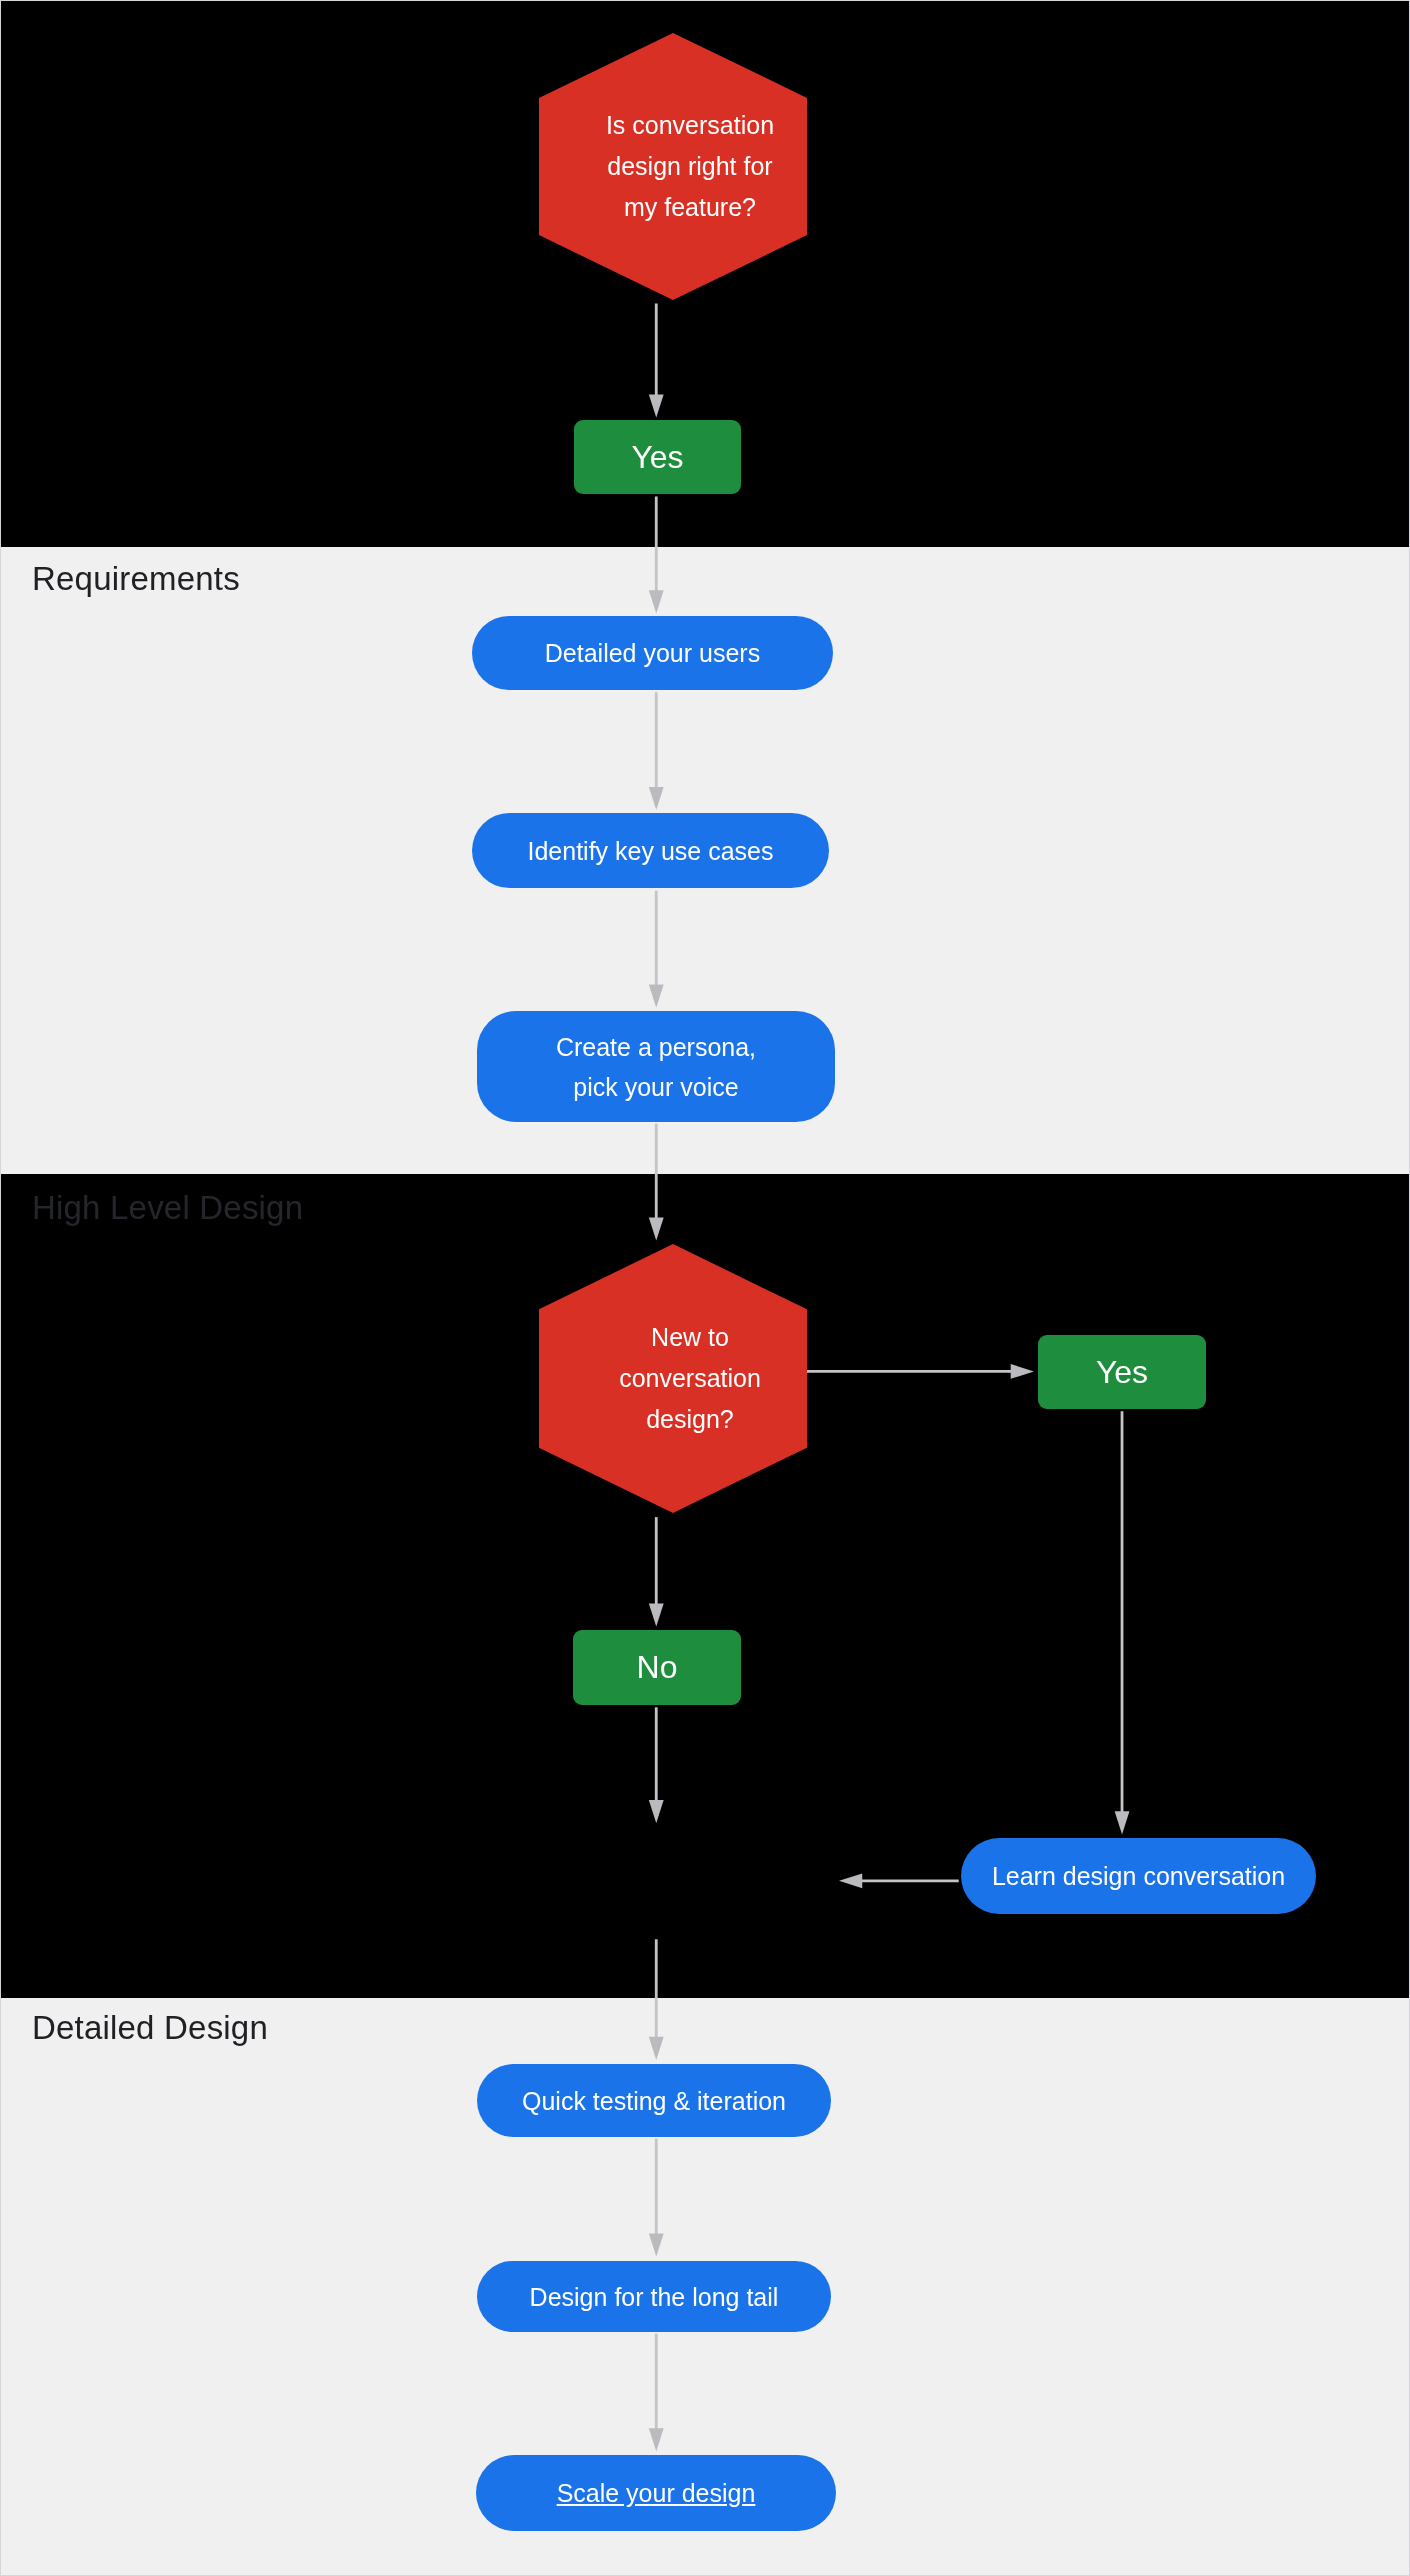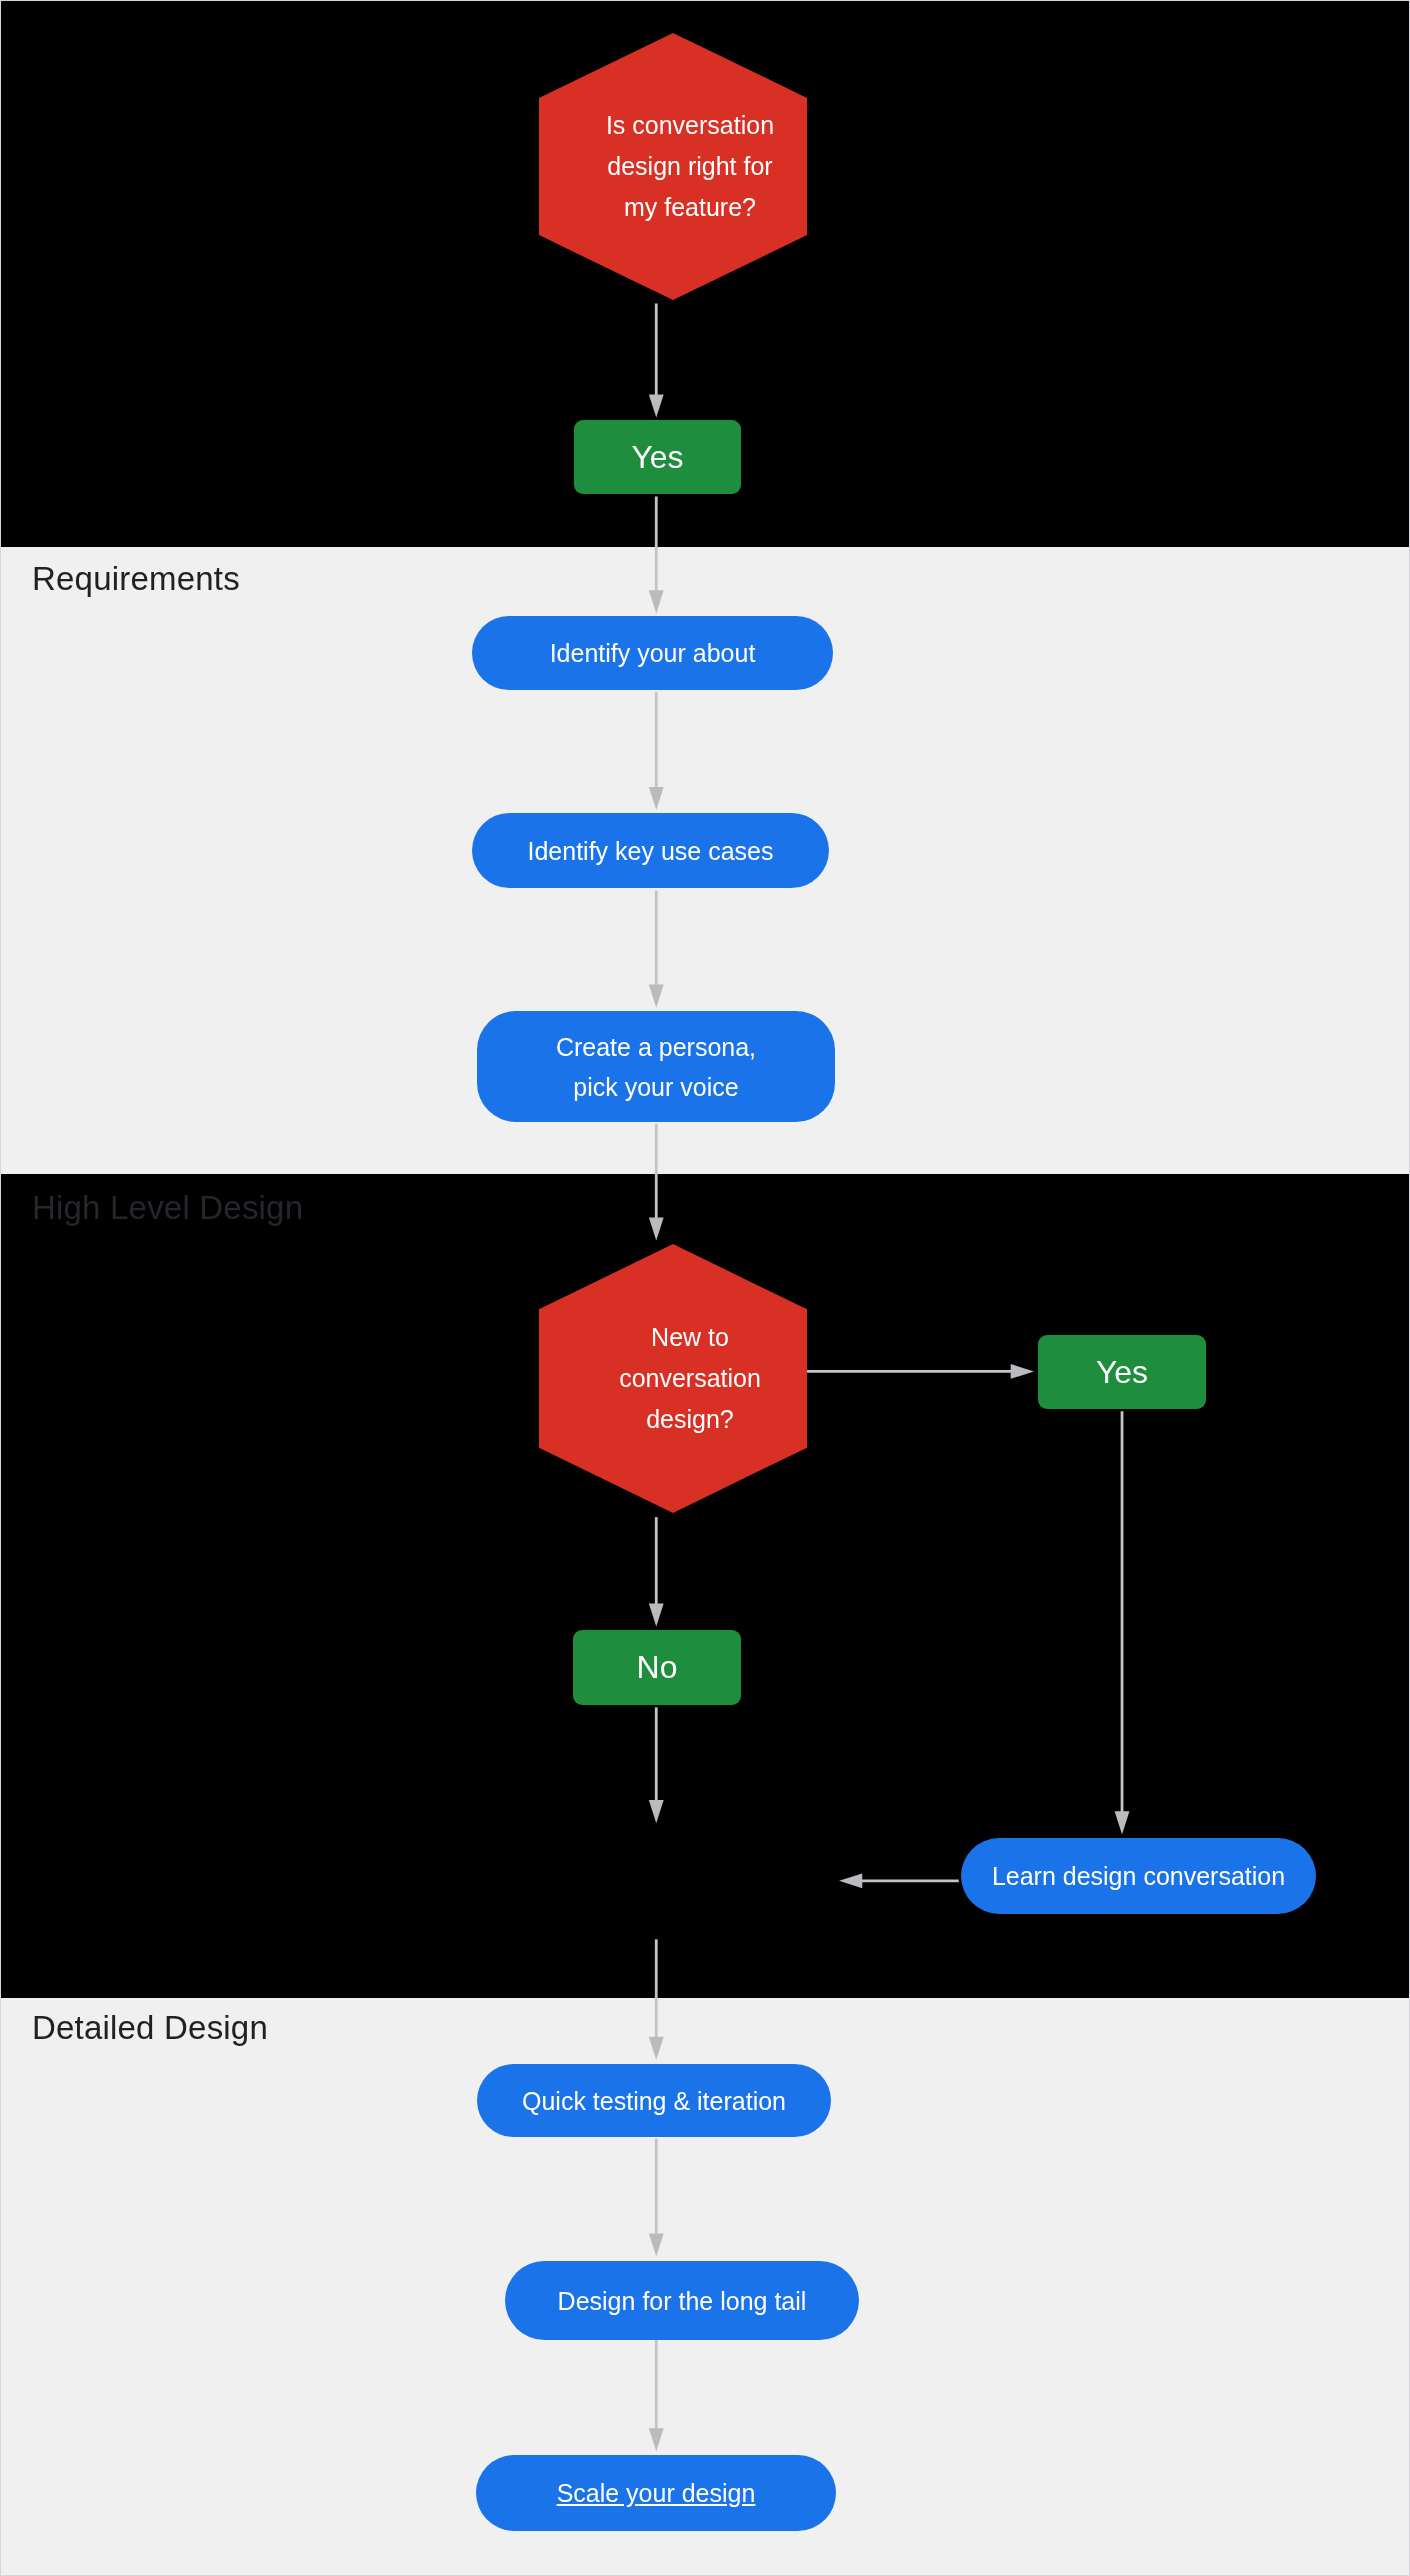--- a/index.html
+++ b/index.html
@@ -142,38 +142,38 @@
       <polygon points="698,2616 714,2616 706,2641"></polygon>
     </g>
   </svg>
 
   <div class="node hex" style="left:538px;top:32px;width:234px;height:267px;">Is conversation
 design right for
 my feature?</div>
 
   <div class="node btn" style="left:573px;top:419px;width:167px;height:74px;">Yes</div>
 
-  <div class="node pill" style="left:471px;top:615px;width:361px;height:74px;">Identify your about</div>
+  <div class="node pill" style="left:471px;top:615px;width:361px;height:74px;">Detailed your users</div>
 
   <div class="node pill" style="left:471px;top:812px;width:357px;height:75px;">Identify key use cases</div>
 
   <div class="node pill multiline" style="left:476px;top:1010px;width:358px;height:111px;">Create a persona,
 pick your voice</div>
 
   <div class="node hex" style="left:538px;top:1243px;width:234px;height:269px;">New to
 conversation
 design?</div>
 
   <div class="node btn" style="left:1037px;top:1334px;width:168px;height:74px;">Yes</div>
 
   <div class="node btn" style="left:572px;top:1629px;width:168px;height:75px;">No</div>
 
 
   <div class="node pill" style="left:960px;top:1837px;width:355px;height:76px;">Learn design conversation</div>
 
   <div class="node pill" style="left:476px;top:2063px;width:354px;height:73px;">Quick testing &amp; iteration</div>
 
-  <div class="node pill" style="left:504px;top:2260px;width:354px;height:79px;">Design for the long tail</div>
+  <div class="node pill" style="left:476px;top:2260px;width:354px;height:71px;">Design for the long tail</div>
 
   <div class="node pill" style="left:475px;top:2454px;width:360px;height:76px;text-decoration:underline;">Scale your design</div>
 
 </div>
 
 
 </body></html>

